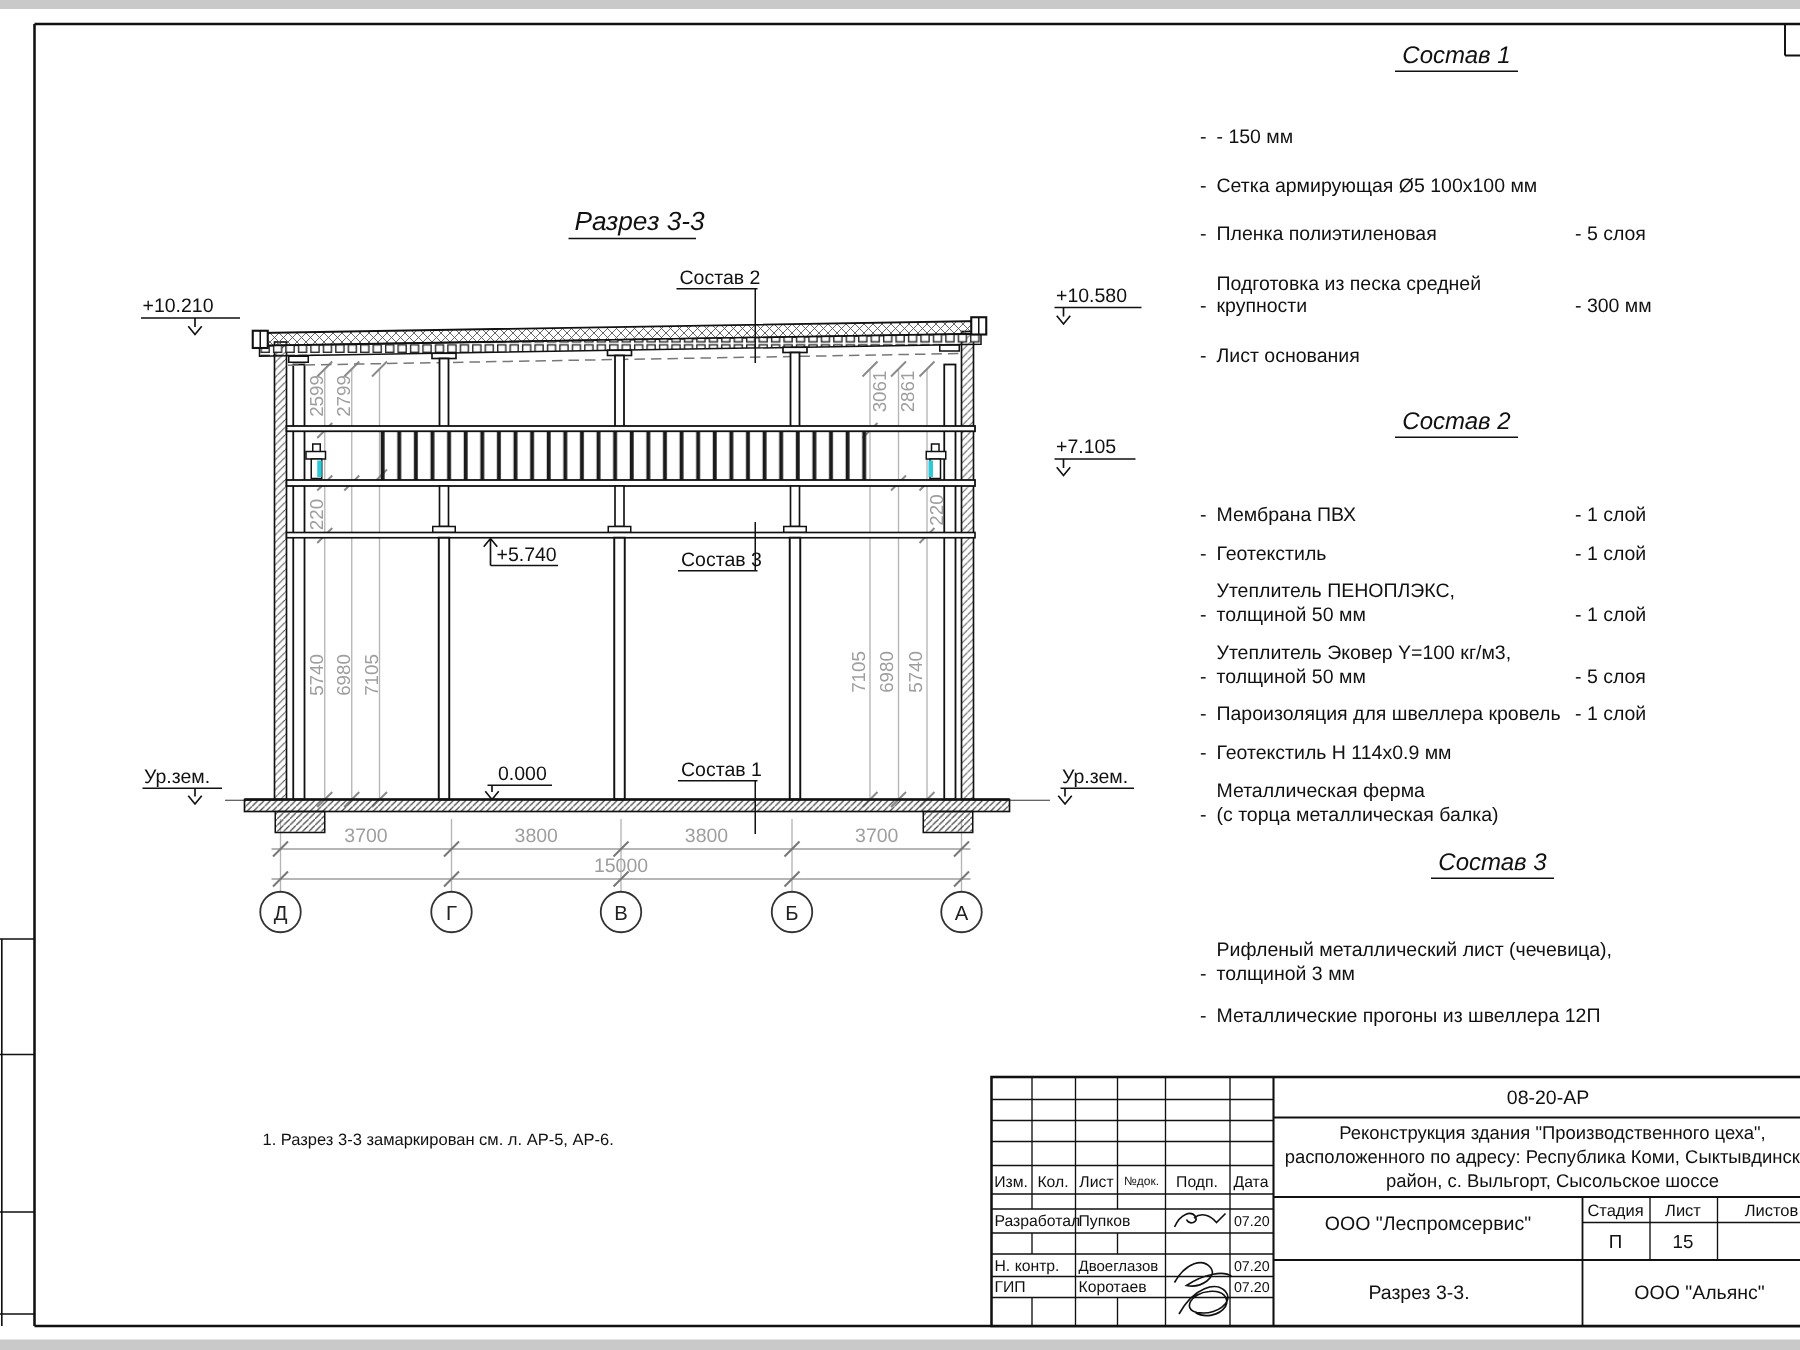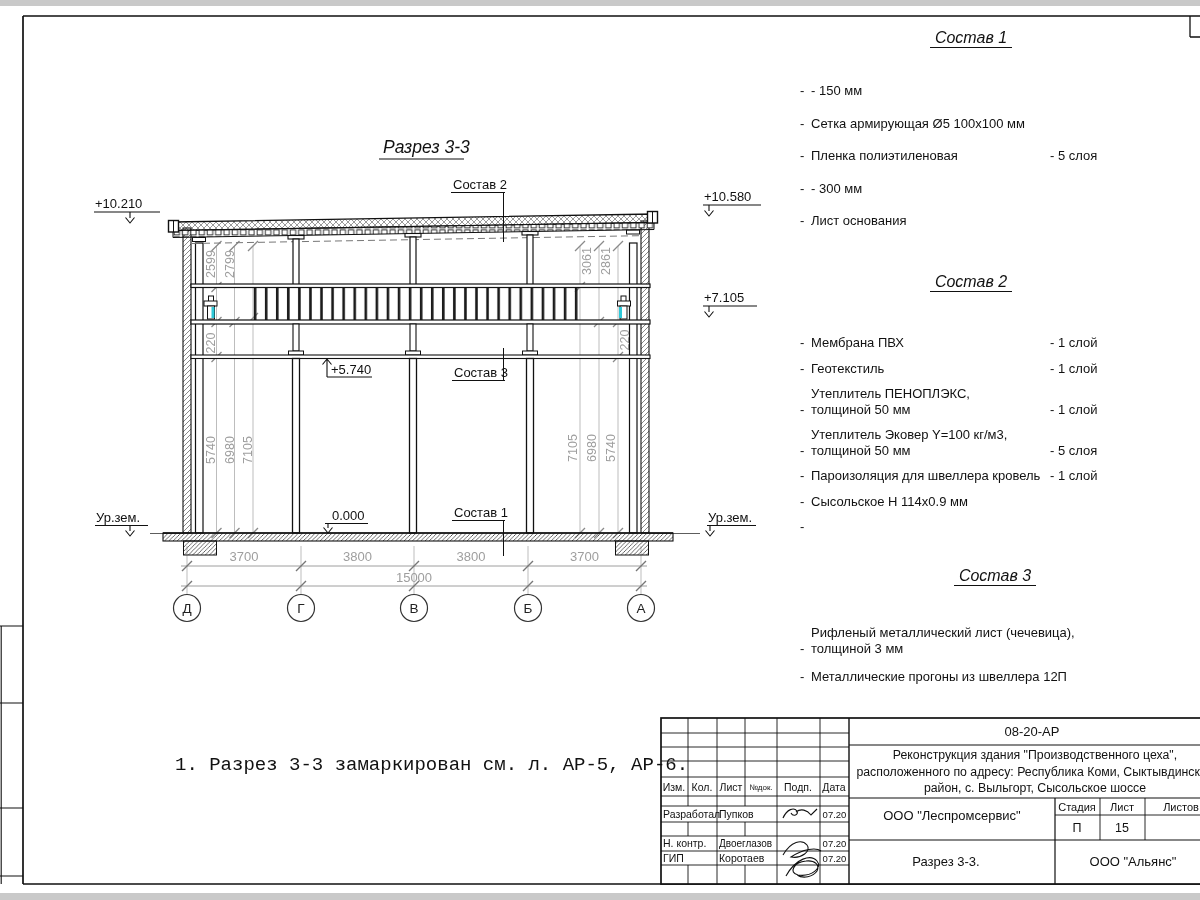--- a/index.html
+++ b/index.html
@@ -21,21 +21,21 @@
   .s-item{display:flex;align-items:flex-end;}
   .s-dash{width:11px;flex:0 0 11px;}
   .s-label{flex:1;white-space:pre-line;}
   .s-val{width:92px;flex:0 0 92px;white-space:nowrap;}
   #sostav1 .s-head{margin-bottom:36px;}
   #sostav1 .s-item{margin-bottom:17px;}
   #sostav2 .s-head{margin-bottom:44px;}
   #sostav2 .s-item{margin-bottom:10px;}
   #sostav3 .s-head{margin-bottom:40px;}
   #sostav3 .s-item{margin-bottom:13px;}
-  #note{left:175px;top:754px;font-size:19px;font-family:Liberation Mono, monospace;}
+  #note{left:175px;top:754px;font-size:11px;}
 </style>
 </head>
 <body>
 
 <div class="paper"></div>
 
 <svg width="1200" height="900" viewBox="0 0 1200 900">
   <defs>
     <pattern id="xh" patternUnits="userSpaceOnUse" width="6" height="6">
       <path d="M0,6 L6,0 M0,0 L6,6" stroke="#555" stroke-width="0.6"></path>
@@ -306,20 +306,22 @@
       <span class="s-label">Сетка армирующая Ø5 100х100 мм</span>
       <span class="s-val"></span>
     </div>
     <div class="s-item">
       <span class="s-dash">-</span>
       <span class="s-label">Пленка полиэтиленовая</span>
       <span class="s-val">- 5 слоя</span>
     </div>
     <div class="s-item">
       <span class="s-dash">-</span>
+      <span class="s-label">Подготовка из песка средней
+крупности</span>
       <span class="s-val">- 300 мм</span>
     </div>
     <div class="s-item">
       <span class="s-dash">-</span>
       <span class="s-label">Лист основания</span>
       <span class="s-val"></span>
     </div>
   </div>
 </div>
 
@@ -348,25 +350,27 @@
 толщиной 50 мм</span>
       <span class="s-val">- 5 слоя</span>
     </div>
     <div class="s-item">
       <span class="s-dash">-</span>
       <span class="s-label">Пароизоляция для швеллера кровель</span>
       <span class="s-val">- 1 слой</span>
     </div>
     <div class="s-item">
       <span class="s-dash">-</span>
-      <span class="s-label">Сысольское Н 114х0.9 мм</span>
+      <span class="s-label">Геотекстиль Н 114х0.9 мм</span>
       <span class="s-val"></span>
     </div>
     <div class="s-item">
       <span class="s-dash">-</span>
+      <span class="s-label">Металлическая ферма
+(с торца металлическая балка)</span>
       <span class="s-val"></span>
     </div>
   </div>
 </div>
 
 <div id="sostav3" class="sblock" style="left:800px;top:566px;width:390px;">
   <div class="s-head"><span>Состав 3</span></div>
   <div class="s-items">
     <div class="s-item">
       <span class="s-dash">-</span>

